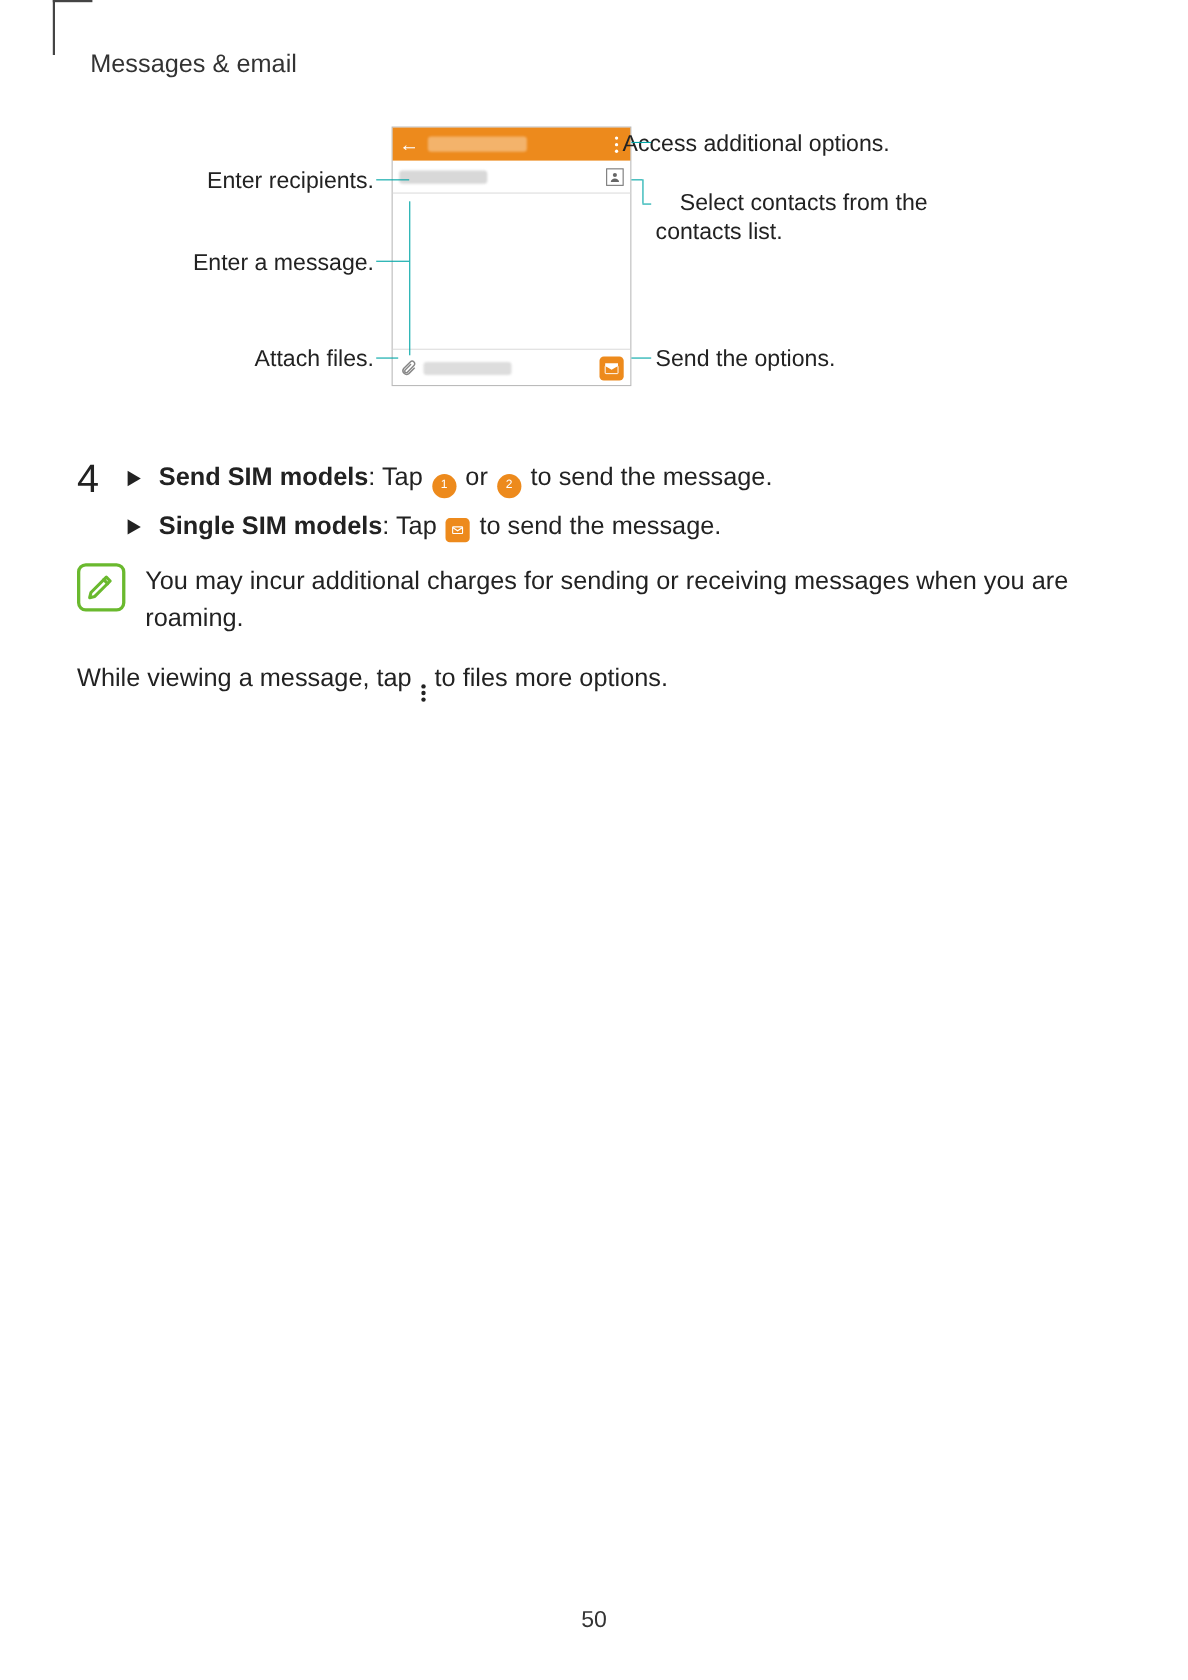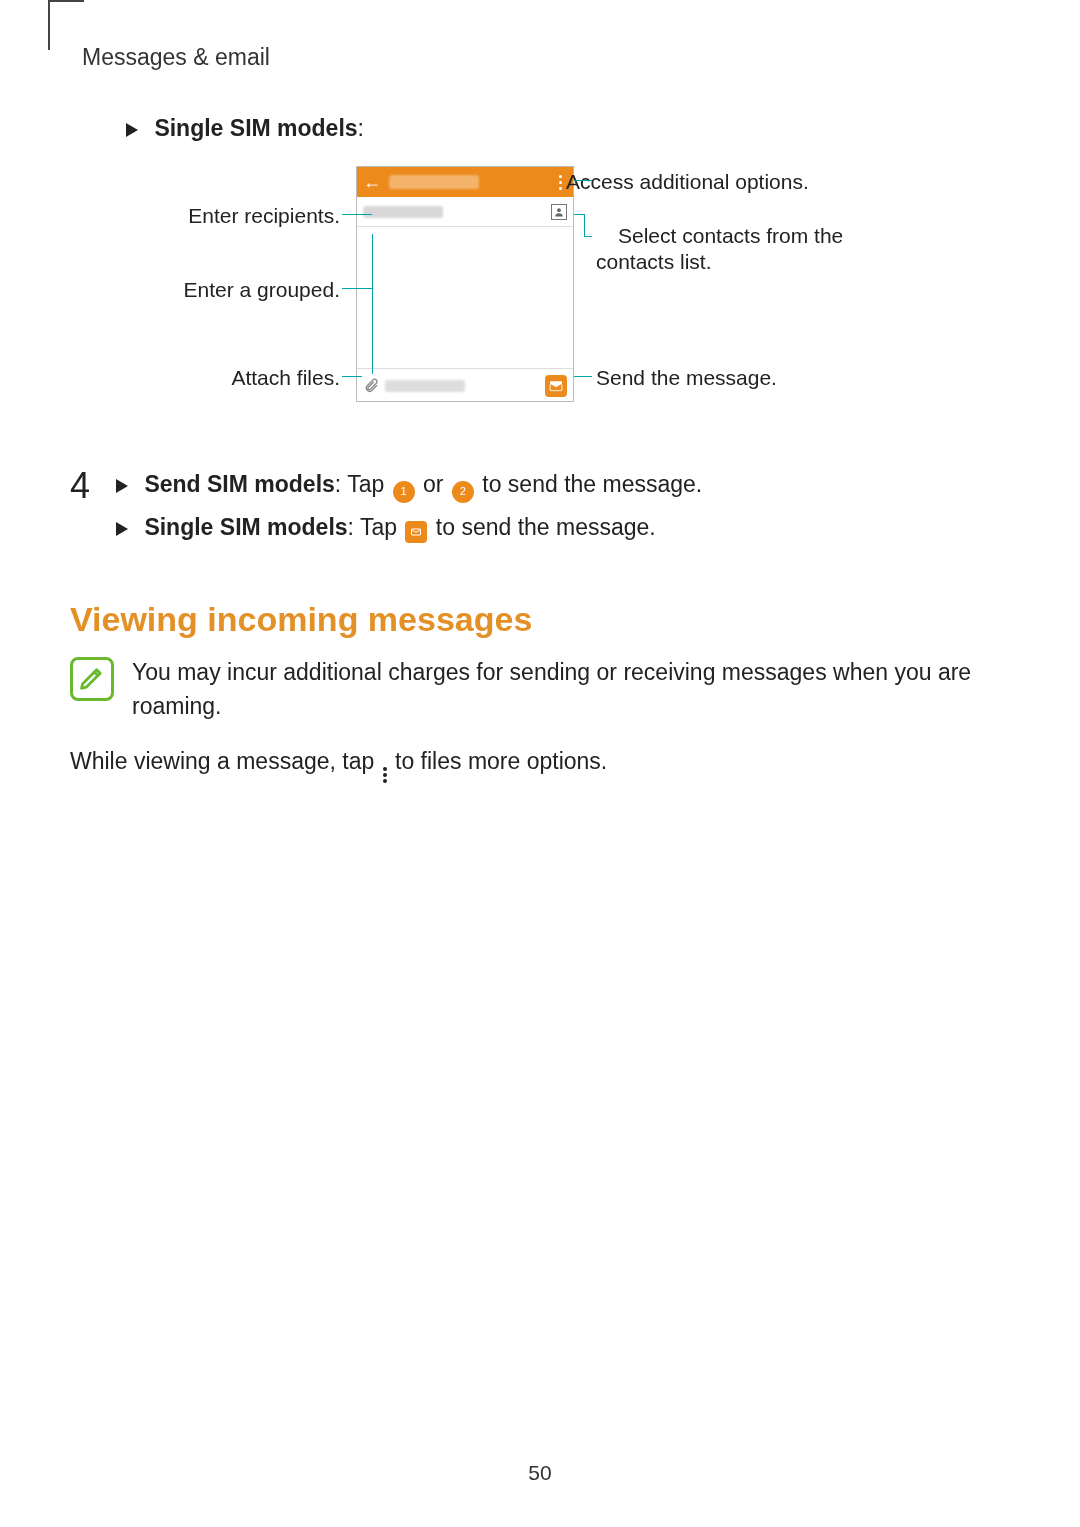--- a/index.html
+++ b/index.html
@@ -229,24 +229,20 @@
 </style>
 </head>
 <body>
 
 <div class="page">
   <div class="left-margin"></div>
   <div class="left-margin-h"></div>
 
   <div class="section-header">Messages &amp; email</div>
 
-  <div class="single-sim-line">
-    <span class="bullet-triangle"></span>
-    <span class="bold">Single SIM models</span><span>:</span>
-  </div>
 
   <div class="diagram-area">
 
     <div class="phone">
       <div class="phone-header">
         <span class="phone-back">←</span>
         <span class="phone-title-blur"></span>
         <span class="phone-more">
             <span></span>
             <span></span>
@@ -276,37 +272,37 @@
               <path d="M2 4h20v4l-10 6L2 8z"></path>
               <rect x="2" y="8" width="20" height="12" rx="1" fill="none" stroke="#fff" stroke-width="1.5"></rect>
             </svg>
         </span>
       </div>
     </div>
 
     <div class="callout left" style="left:0; top:38px; width:270px;">Enter recipients.</div>
     <div class="line h" style="left:272px; top:48px; width:30px;"></div>
 
-    <div class="callout left" style="left:0; top:112px; width:270px;">Enter a grouped.</div>
+    <div class="callout left" style="left:0; top:112px; width:270px;">Enter a message.</div>
     <div class="line h" style="left:272px; top:122px; width:30px;"></div>
     <div class="line v" style="left:302px; top:68px; height:140px;"></div>
 
     <div class="callout left" style="left:0; top:200px; width:270px;">Attach files.</div>
     <div class="line h" style="left:272px; top:210px; width:20px;"></div>
 
     <div class="callout" style="left:496px; top:4px;">Access additional options.</div>
     <div class="line h" style="left:504px; top:14px; width:18px;"></div>
 
     <div class="callout" style="left:548px; top:58px;">Select contacts from the</div>
     <div class="callout" style="left:526px; top:84px;">contacts list.</div>
     <div class="line h" style="left:504px; top:48px; width:10px;"></div>
     <div class="line v" style="left:514px; top:48px; height:22px;"></div>
     <div class="line h" style="left:514px; top:70px; width:8px;"></div>
 
-    <div class="callout" style="left:526px; top:200px;">Send the message.</div>
+    <div class="callout" style="left:526px; top:200px;">Send the options.</div>
     <div class="line h" style="left:504px; top:210px; width:18px;"></div>
   </div>
 
   <div class="step4">
     <div class="step-num">4</div>
     <div class="step-body">
       <div class="row">
         <span class="bullet-triangle"></span>
         <span class="bold">Send SIM models</span><span>: Tap </span><span class="icon-circle">
             <span>1</span>
@@ -319,21 +315,20 @@
         <span class="bold">Single SIM models</span><span>: Tap </span><span class="icon-square">
             <svg viewBox="0 0 24 24" width="12" height="12" fill="#fff">
               <rect x="3" y="6" width="18" height="12" rx="1" fill="none" stroke="#fff" stroke-width="2"></rect>
               <path d="M3 7l9 6 9-6" fill="none" stroke="#fff" stroke-width="2"></path>
             </svg>
           </span><span> to send the message.</span>
       </div>
     </div>
   </div>
 
-  <div class="h2">Viewing incoming messages</div>
 
   <div class="note-block">
     <div class="note-icon">
       <svg viewBox="0 0 24 24" fill="none" stroke="#6ab92e" stroke-width="2.4" stroke-linecap="round" stroke-linejoin="round">
         <path d="M3 20l4-1 12-12-3-3L4 16z"></path>
         <path d="M14 6l3 3"></path>
       </svg>
     </div>
     <div class="note-text">You may incur additional charges for sending or receiving messages when you are roaming.</div>
   </div>

